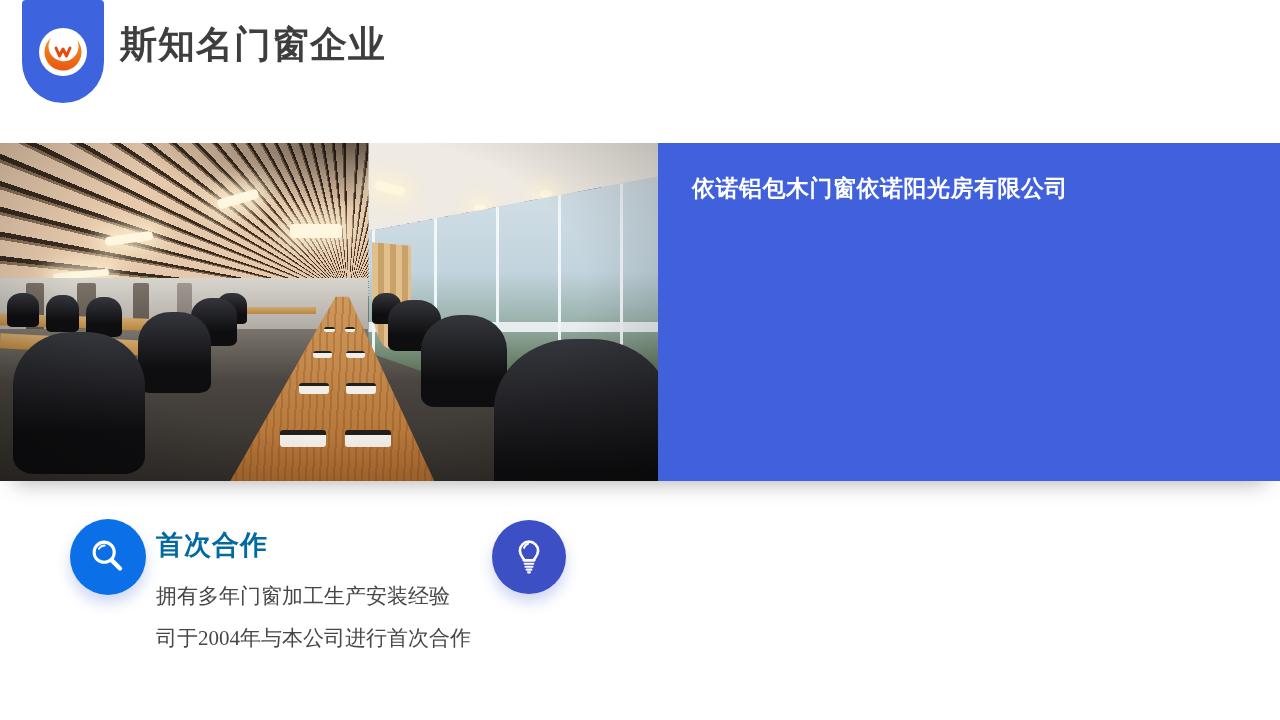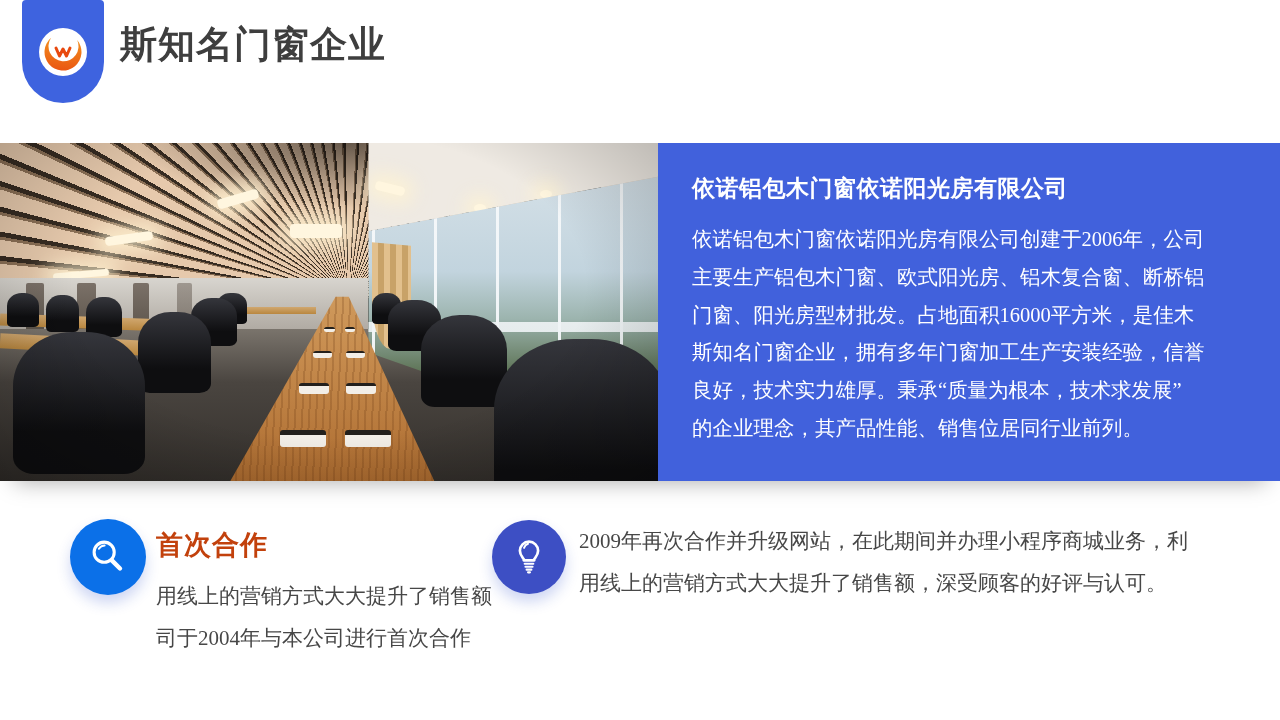--- a/index.html
+++ b/index.html
@@ -104,21 +104,21 @@
   .case{position:absolute;display:flex;align-items:flex-start;}
   .case-a{left:70px;top:519px;width:440px;}
   .case-b{left:492px;top:520px;width:700px;}
   .case-icon{
     width:76px;height:76px;border-radius:50%;flex:none;margin-right:10px;
     display:flex;align-items:center;justify-content:center;
     box-shadow:0 8px 14px rgba(30,70,200,.22);
   }
   .case-a .case-icon{background:#0B70E8;}
   .case-b .case-icon{background:#3D4FC4;width:74px;height:74px;margin-right:13px;}
-  .case-text h3{margin:8px 0 12px 0;font-size:27px;font-weight:700;color:#c2410c;letter-spacing:1px;}
+  .case-text h3{margin:8px 0 12px 0;font-size:27px;font-weight:700;color:#0369a1;letter-spacing:1px;}
   .case-text p{margin:0;font-size:21px;line-height:42px;color:#474747;white-space:pre-line;}
 </style>
 </head>
 <body>
 
 <div class="slide">
 
   <div class="badge">
     <div class="logo-circle">
       <svg viewBox="0 0 48 48" width="48" height="48">
@@ -187,51 +187,43 @@
       <div class="cable-box" style="left:47.6%;top:61.5%;width:2.8%;height:2.2%;"></div>
       <div class="cable-box" style="left:52.6%;top:61.5%;width:2.8%;height:2.2%;"></div>
       <div class="cable-box" style="left:49.3%;top:54.5%;width:1.6%;height:1.4%;"></div>
       <div class="cable-box" style="left:52.4%;top:54.5%;width:1.6%;height:1.4%;"></div>
 
       <div class="vignette"></div>
     </div>
 
     <div class="panel">
       <h2>依诺铝包木门窗依诺阳光房有限公司</h2>
-      <p>依诺铝包木门窗依诺阳光房有限公司创建于2006年，公司
-主要生产铝包木门窗、欧式阳光房、铝木复合窗、断桥铝
-门窗、阳光房型材批发。占地面积16000平方米，是佳木
-斯知名门窗企业，拥有多年门窗加工生产安装经验，信誉
-良好，技术实力雄厚。秉承“质量为根本，技术求发展”
-的企业理念，其产品性能、销售位居同行业前列。</p>
     </div>
   </div>
 
   <div class="case case-a">
     <div class="case-icon">
       <svg viewBox="0 0 48 48" width="46" height="46">
         <circle cx="20" cy="19" r="10.5" fill="none" stroke="#ffffff" stroke-width="3.2"></circle>
         <path d="M14.5 15.5 A7.2 7.2 0 0 1 20.5 12" fill="none" stroke="#ffffff" stroke-width="2" stroke-linecap="round"></path>
         <line x1="28" y1="27.5" x2="36.5" y2="36" stroke="#ffffff" stroke-width="4.6" stroke-linecap="round"></line>
       </svg>
     </div>
     <div class="case-text">
       <h3>首次合作</h3>
-      <p>用线上的营销方式大大提升了销售额
+      <p>拥有多年门窗加工生产安装经验
 司于2004年与本公司进行首次合作</p>
     </div>
   </div>
 
   <div class="case case-b">
     <div class="case-icon">
       <svg viewBox="0 0 48 48" width="46" height="46">
         <path d="M33.5 17.5 a9.5 9.5 0 1 0 -19 0 c0 4.2 2.6 6.6 4 8.9 l0 1.1 h11 l0 -1.1 c1.4 -2.3 4 -4.7 4 -8.9 Z" fill="none" stroke="#ffffff" stroke-width="2.8" stroke-linejoin="round"></path>
         <path d="M18.8 14.5 A6.8 6.8 0 0 1 23 10.2" fill="none" stroke="#ffffff" stroke-width="2" stroke-linecap="round"></path>
         <path d="M19.5 31 h9 M20.3 34.2 h7.4 M21.5 37.2 h5 M23 40 h2" fill="none" stroke="#ffffff" stroke-width="2.2" stroke-linecap="round"></path>
       </svg>
     </div>
     <div class="case-text">
-      <p>2009年再次合作并升级网站，在此期间并办理小程序商城业务，利
-用线上的营销方式大大提升了销售额，深受顾客的好评与认可。</p>
     </div>
   </div>
 
 </div>
 
 </body></html>

